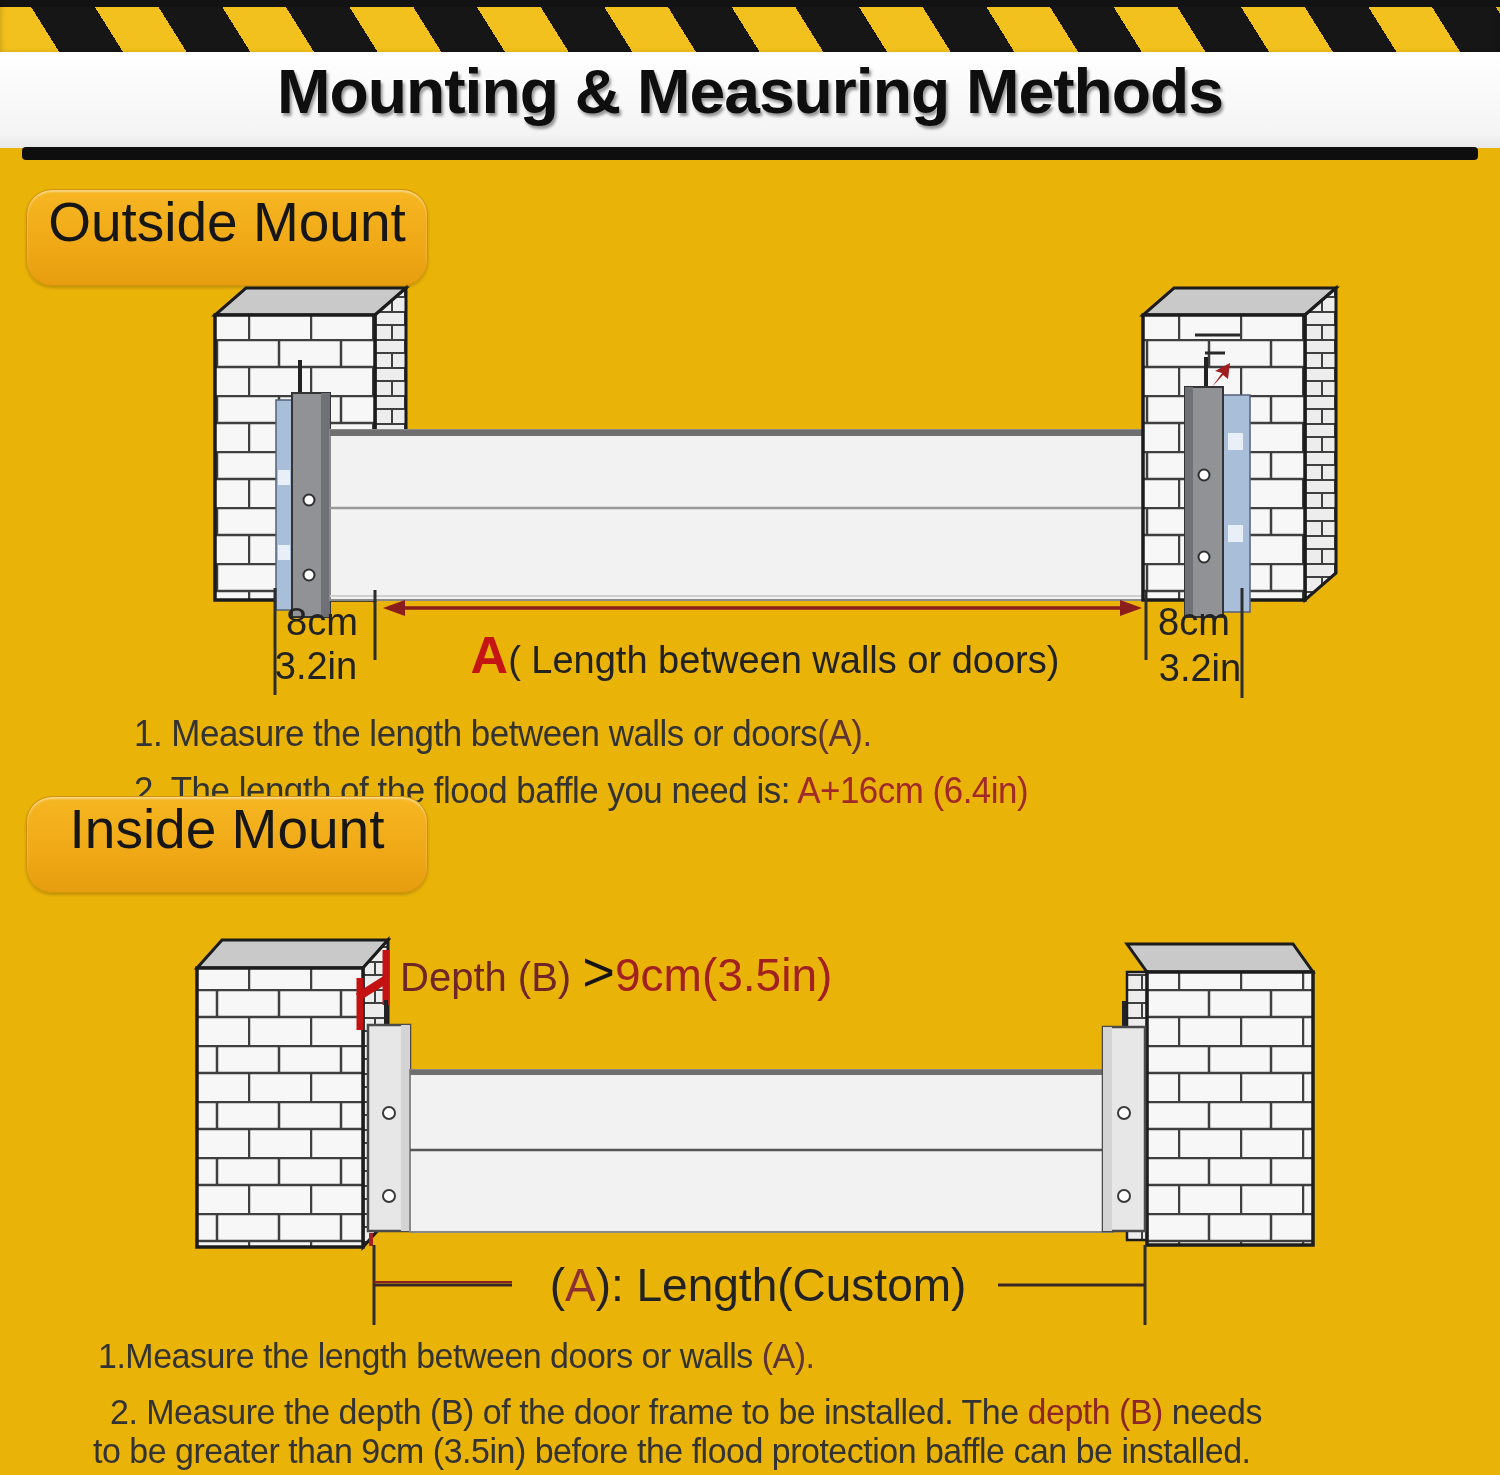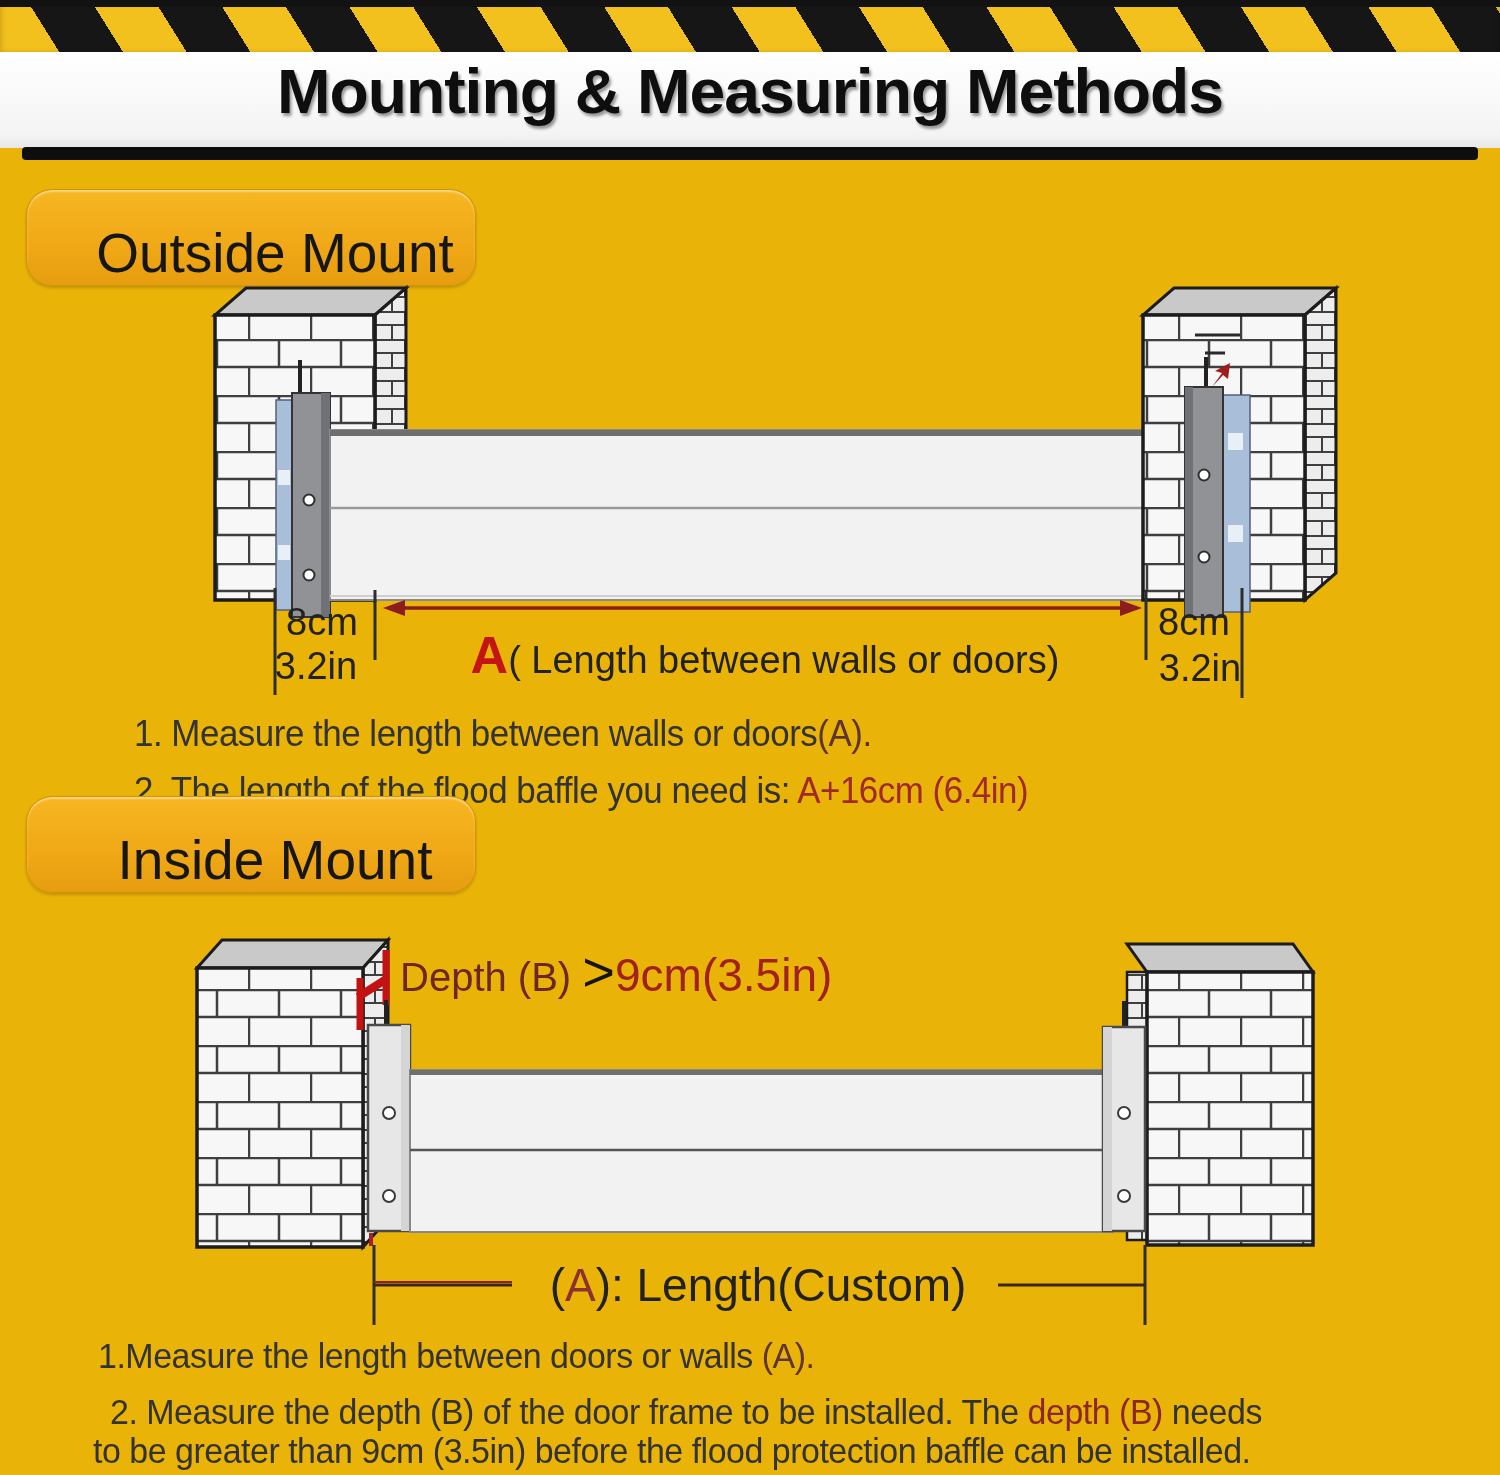--- a/index.html
+++ b/index.html
@@ -21,23 +21,22 @@
     font-size:63px;font-weight:700;letter-spacing:-1px;color:#0e0e0e;
     text-shadow:2px 3px 3px rgba(0,0,0,.40), -1px -1px 0 #ffffff;
     transform:scaleX(1.02);
   }
   .title-underbar{position:absolute;top:147px;left:22px;width:1456px;height:13px;
     background:#0e0e0e;border-radius:4px;}
   
   .badge{
     position:absolute;left:26px;width:400px;height:95px;border-radius:26px;
     background:linear-gradient(180deg,#f6b622 0%,#f0a816 60%,#e69d0f 100%);
-    border:1px solid #d1930d;display:flex;align-items:flex-end;justify-content:center;
+    border:1px solid #d1930d;display:flex;align-items:flex-start;justify-content:center;
     box-shadow:inset 0 2px 2px rgba(255,255,255,.45), 0 2px 3px rgba(0,0,0,.18);
-    padding-left:48px;
   }
   .badge span{font-size:55px;color:#161616;letter-spacing:0px;}
   .badge-outside{top:189px;}
   .badge-inside{top:796px;}
   
   svg.diagram{position:absolute;left:0;display:block;}
   svg text{font-family:"Liberation Sans","DejaVu Sans",sans-serif;}
   
   .step{position:absolute;margin:0;white-space:nowrap;font-size:36px;
     letter-spacing:-0.5px;color:#333333;transform:scaleX(.97);transform-origin:left;}

